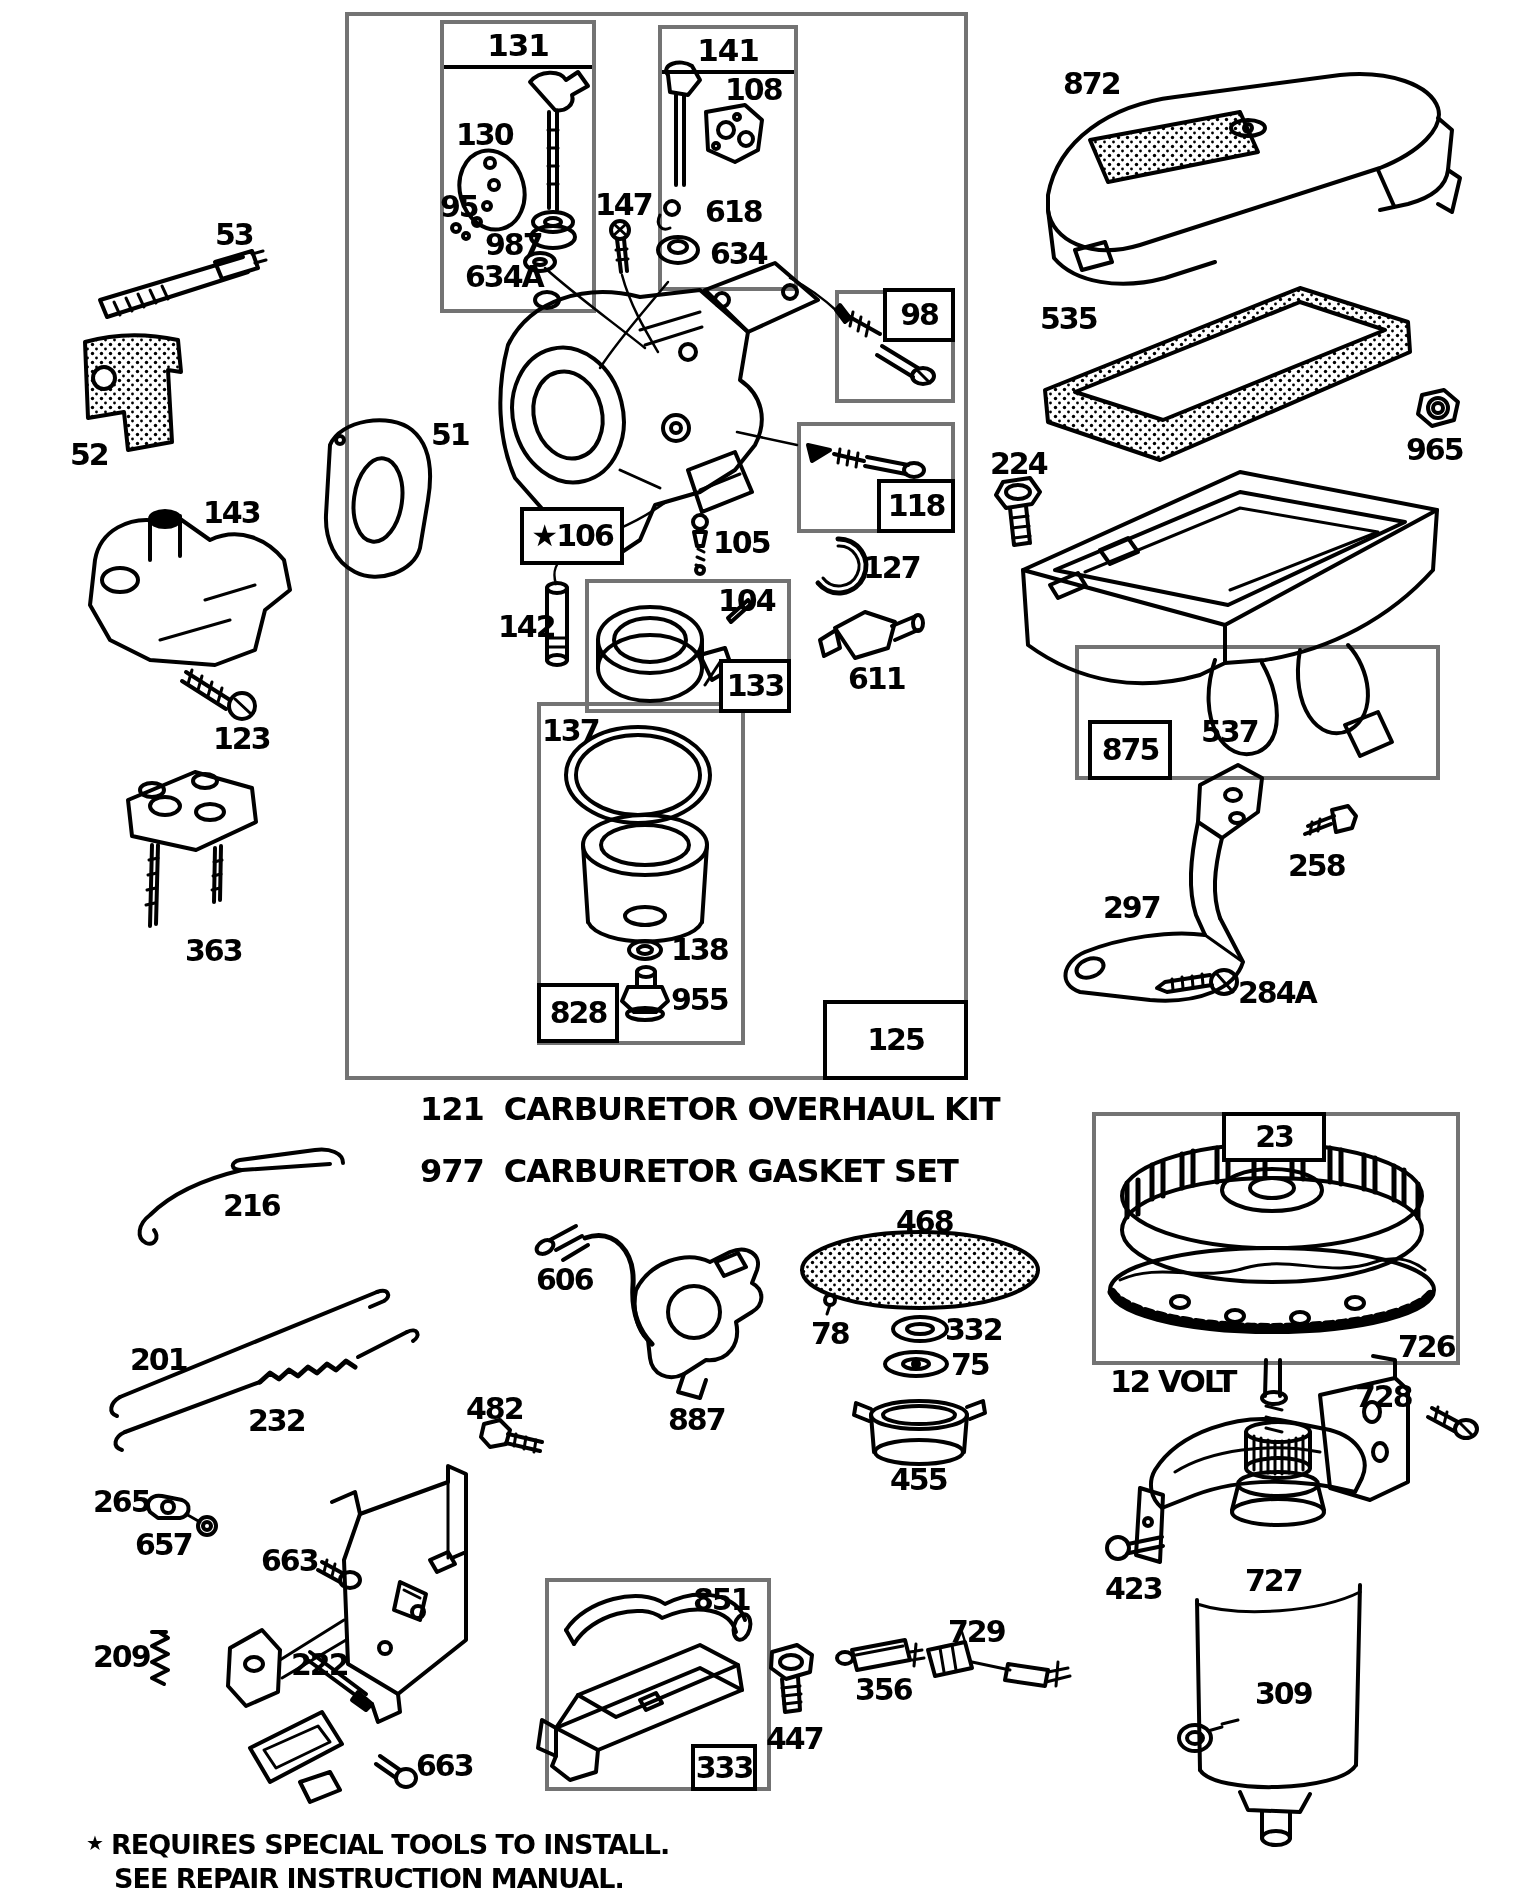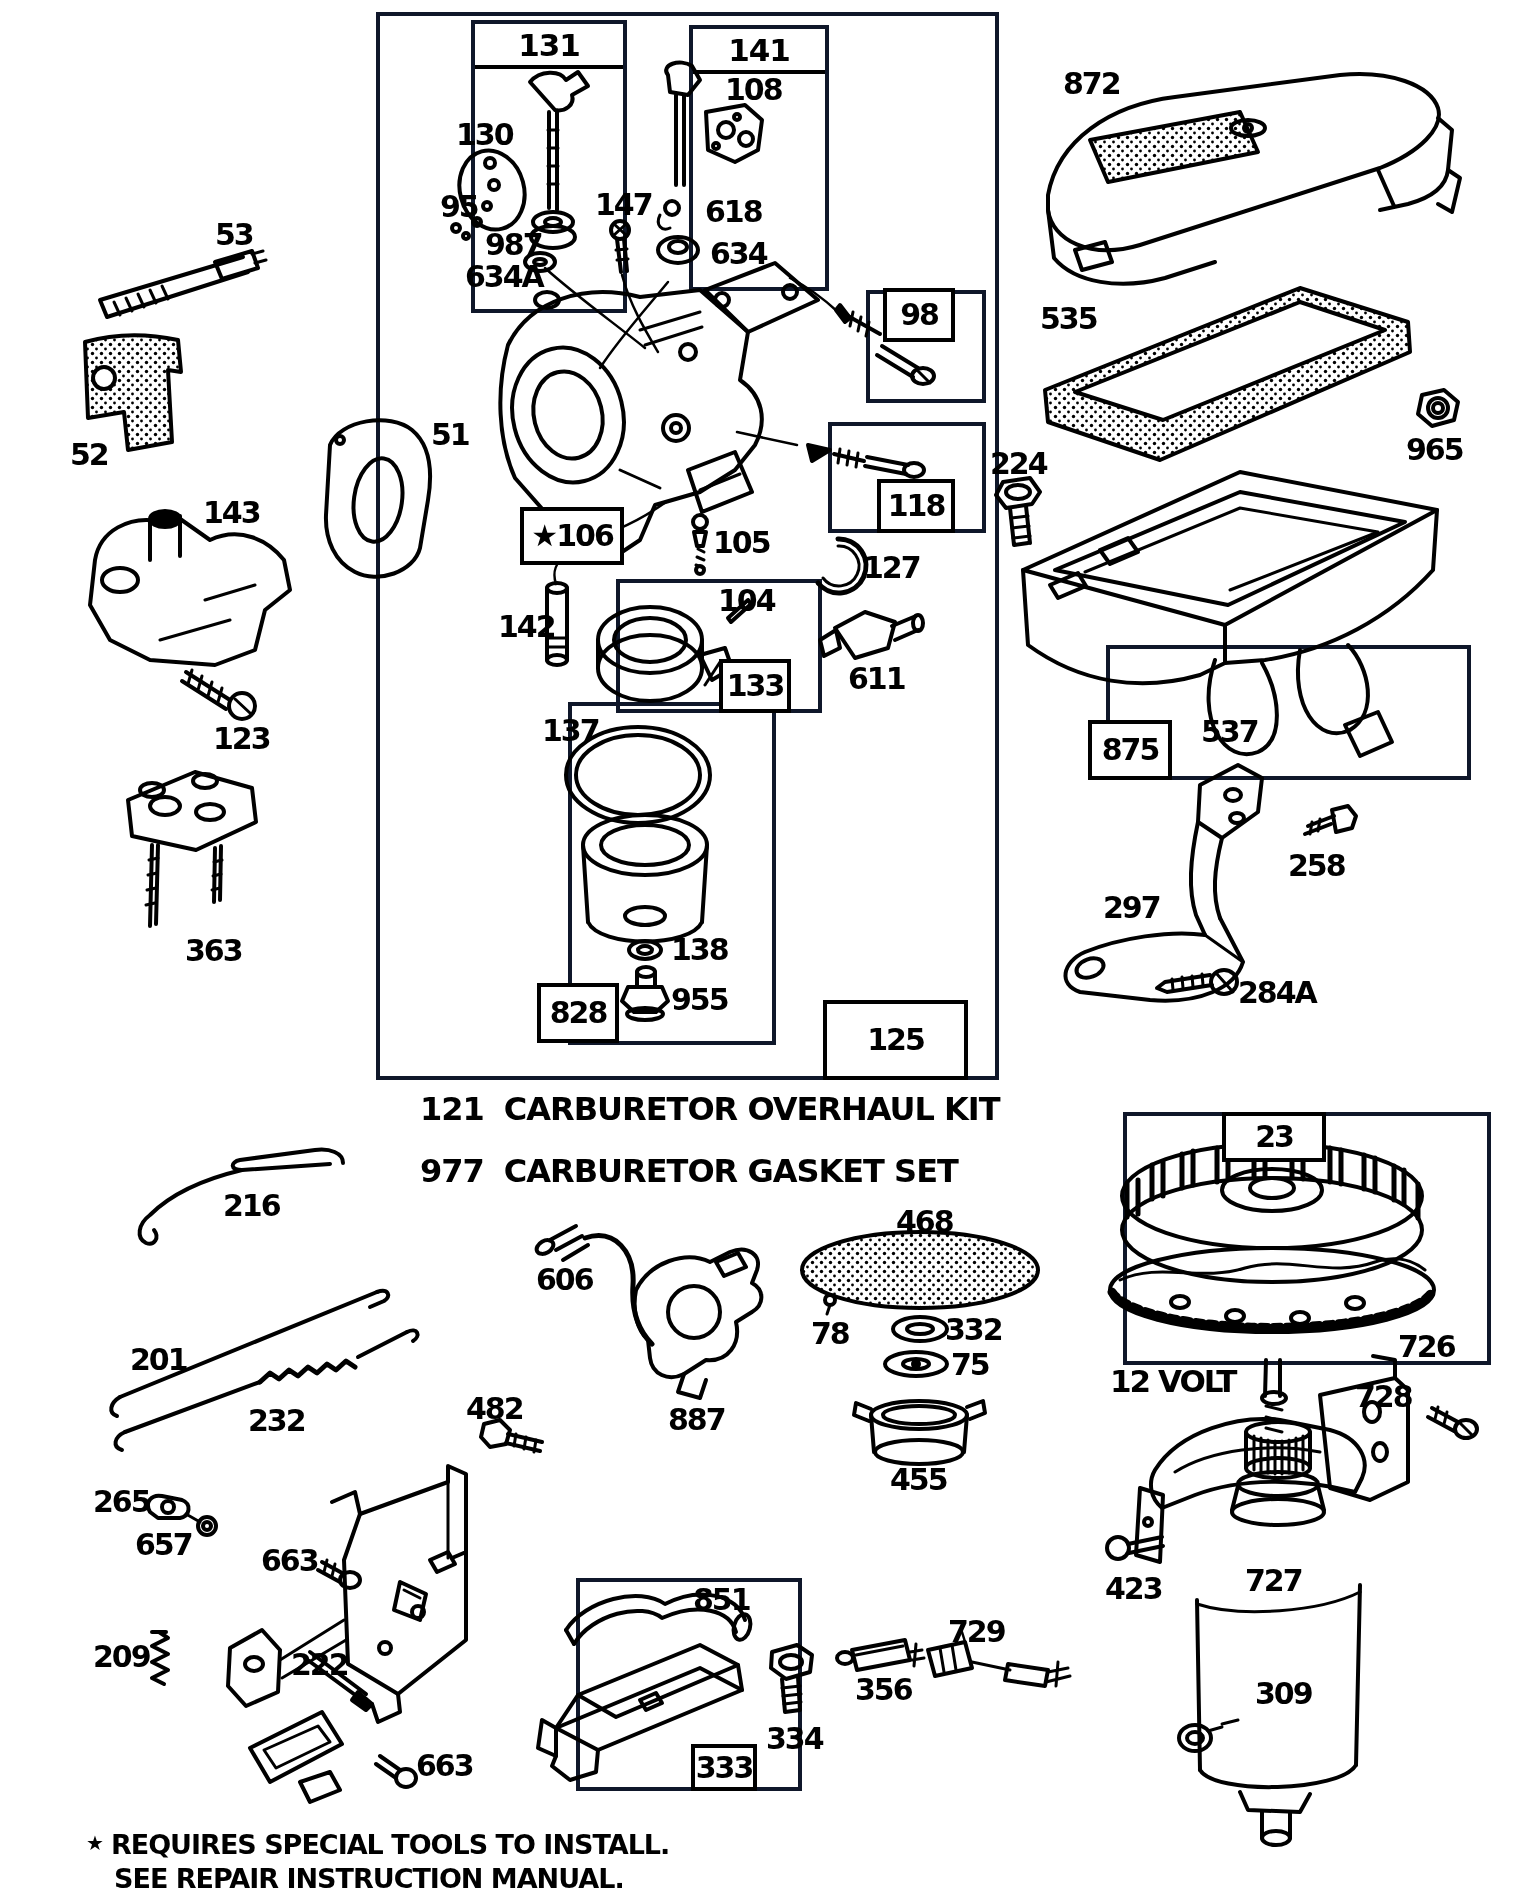--- a/index.html
+++ b/index.html
@@ -1,21 +1,21 @@
 <!DOCTYPE html>
 <html><head>
 <meta charset="utf-8">
 <style>
   html,body { margin:0; padding:0; background:#e8e8e8; }
   .canvas {
     position:relative; width:1531px; height:1901px; background:#ffffff;
     font-family:"DejaVu Sans", "Liberation Sans", sans-serif; color:#000;
     overflow:hidden; margin:0 auto;
   }
-  .pbox { position:absolute; border:4px solid #0f172a; background:transparent; z-index:1;margin-left:31px; }
+  .pbox { position:absolute; border:4px solid #737373; background:transparent; z-index:1; }
   .pbox-header { border-bottom:4px solid #000; text-align:center; font-weight:bold;
     font-size:31px; letter-spacing:-1px; padding:3px 0 2px 0; }
   .art { position:absolute; left:0; top:0; z-index:2; }
   .lbl { position:absolute; font-weight:bold; font-size:30px; letter-spacing:-2px;
     white-space:nowrap; z-index:3; line-height:1; }
   .chip { position:absolute; border:4px solid #000; background:#fff; font-weight:bold;
     font-size:30px; letter-spacing:-2px; display:flex; align-items:center;
     justify-content:center; z-index:3; line-height:1; }
   .kitline { position:absolute; z-index:3; font-weight:bold; font-size:32px;
     letter-spacing:-1px; white-space:nowrap; }
@@ -544,21 +544,21 @@
   <span class="lbl" style="left:945px;top:1315px">332</span>
   <span class="lbl" style="left:951px;top:1350px">75</span>
   <span class="lbl" style="left:890px;top:1465px">455</span>
   <span class="lbl" style="left:93px;top:1487px">265</span>
   <span class="lbl" style="left:135px;top:1530px">657</span>
   <span class="lbl" style="left:261px;top:1546px">663</span>
   <span class="lbl" style="left:93px;top:1642px">209</span>
   <span class="lbl" style="left:291px;top:1650px">222</span>
   <span class="lbl" style="left:416px;top:1751px">663</span>
   <span class="lbl" style="left:693px;top:1585px">851</span>
-  <span class="lbl" style="left:766px;top:1724px">334</span>
+  <span class="lbl" style="left:766px;top:1724px">447</span>
   <span class="lbl" style="left:855px;top:1675px">356</span>
   <span class="lbl" style="left:948px;top:1617px">729</span>
   <span class="lbl" style="left:1398px;top:1332px">726</span>
   <span class="lbl volt" style="left:1110px;top:1366px">12 VOLT</span>
   <span class="lbl" style="left:1355px;top:1382px">728</span>
   <span class="lbl" style="left:1105px;top:1574px">423</span>
   <span class="lbl" style="left:1245px;top:1566px">727</span>
   <span class="lbl" style="left:1255px;top:1679px">309</span>
 
   <div class="kitline" style="left:420px;top:1090px">

